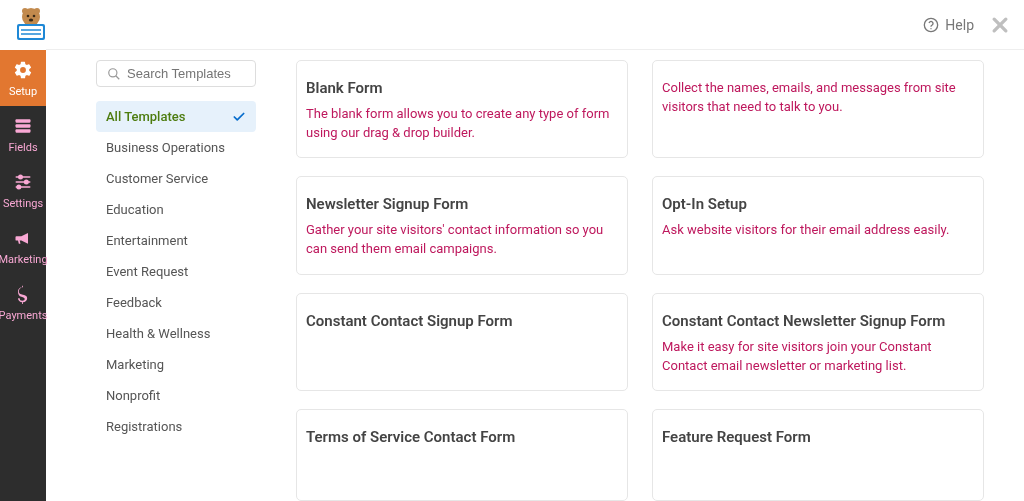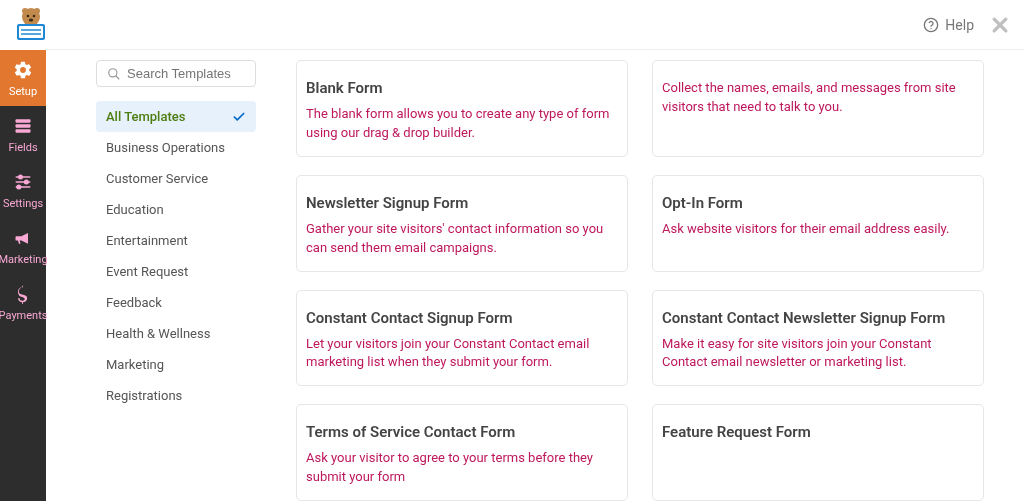--- a/index.html
+++ b/index.html
@@ -157,52 +157,53 @@
           <li class="cat">
               <span>Feedback</span>
             </li>
           <li class="cat">
               <span>Health &amp; Wellness</span>
             </li>
           <li class="cat">
               <span>Marketing</span>
             </li>
           <li class="cat">
+              <span>Nonprofit</span>
+            </li>
+          <li class="cat">
               <span>Registrations</span>
             </li>
         </ul>
       </div>
 
       <div class="templates">
         <div class="card">
           <h3>Blank Form</h3>
           <p>The blank form allows you to create any type of form using our drag &amp; drop builder.</p>
         </div>
         <div class="card">
           <p>Collect the names, emails, and messages from site visitors that need to talk to you.</p>
         </div>
         <div class="card">
           <h3>Newsletter Signup Form</h3>
           <p>Gather your site visitors' contact information so you can send them email campaigns.</p>
         </div>
         <div class="card">
-          <h3>Opt-In Form</h3>
+          <h3>Opt-In Setup</h3>
           <p>Ask website visitors for their email address easily.</p>
         </div>
         <div class="card">
           <h3>Constant Contact Signup Form</h3>
-          <p>Let your visitors join your Constant Contact email marketing list when they submit your form.</p>
         </div>
         <div class="card">
           <h3>Constant Contact Newsletter Signup Form</h3>
           <p>Make it easy for site visitors join your Constant Contact email newsletter or marketing list.</p>
         </div>
         <div class="card">
           <h3>Terms of Service Contact Form</h3>
-          <p>Ask your visitor to agree to your terms before they submit your form</p>
         </div>
         <div class="card">
           <h3>Feature Request Form</h3>
         </div>
       </div>
     </div>
   </div>
 </div>
 
 </body></html>

